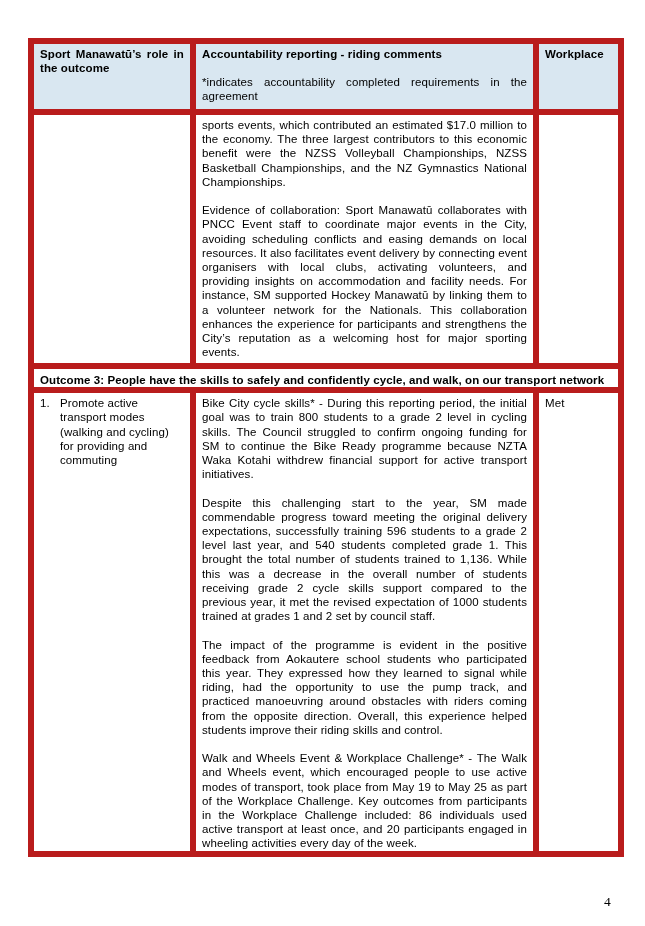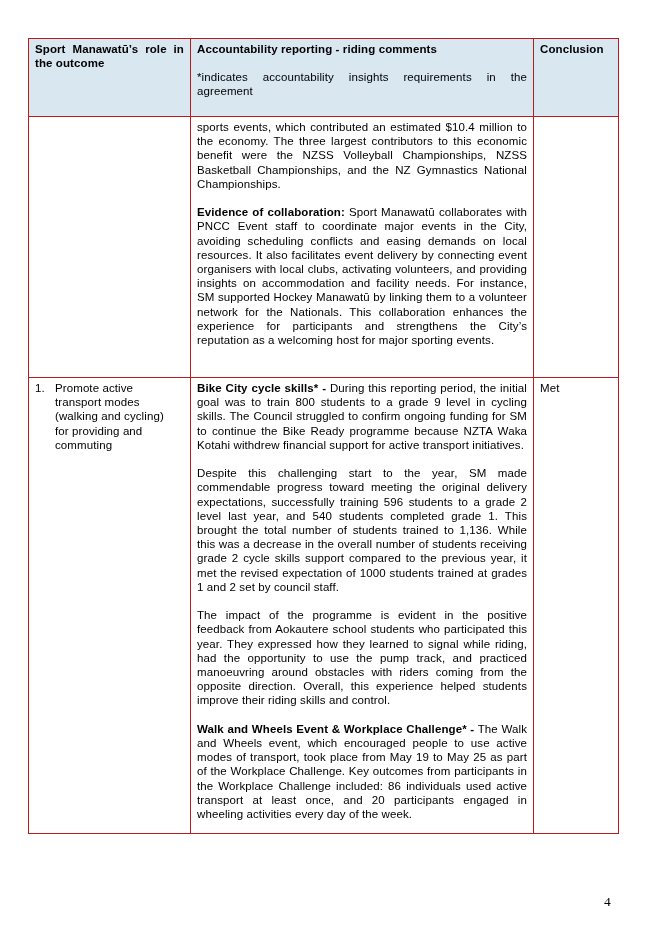--- a/index.html
+++ b/index.html
@@ -20,34 +20,34 @@
     left: 28px;
     top: 38px;
     width: 590px;
     border-collapse: collapse;
     table-layout: fixed;
     font-size: 11.5px;
     line-height: 14.2px;
     letter-spacing: 0.1px;
   }
   .doc-table td {
-    border: 1px solid #b91c1c;
+    border: 6px solid #b91c1c;
     vertical-align: top;
-    padding: 3px 6px 12px 6px;
+    padding: 3px 6px 0 6px;
     overflow: hidden;
   }
   .col-role   { width: 162px; }
   .col-acct   { width: 343px; }
   .col-concl  { width: 85px;  }
 
   .header-row td {
     background: #d9e7f1;
     height: 62px;
   }
-  .bold { font-weight: bold; }
+  .bold { font-weight: normal; }
 
   .hdr-title { font-weight: bold; margin: 0; text-align: justify; }
   .hdr-note  { font-weight: normal; margin: 14px 0 0 0; text-align: justify; }
 
   .cont-row td { height: 245px; }
 
   .para {
     margin: 0 0 14.2px 0;
     text-align: justify;
   }
@@ -82,46 +82,49 @@
     <col class="col-concl">
   </colgroup>
 
   <tbody>
       <tr class="header-row">
     <td>
       <p class="hdr-title">Sport Manawatū’s role in the outcome</p>
     </td>
     <td>
       <p class="hdr-title">Accountability reporting - riding comments</p>
-      <p class="hdr-note">*indicates accountability insights requirements in the agreement</p>
+      <p class="hdr-note">*indicates accountability completed requirements in the agreement</p>
     </td>
     <td>
-      <p class="hdr-title">Conclusion</p>
+      <p class="hdr-title">Workplace</p>
     </td>
   </tr>
 
   <tr class="cont-row">
     <td></td>
     <td>
-      <p class="para">sports events, which contributed an estimated $10.4 million to the economy. The three largest contributors to this economic benefit were the NZSS Volleyball Championships, NZSS Basketball Championships, and the NZ Gymnastics National Championships.</p>
+      <p class="para">sports events, which contributed an estimated $17.0 million to the economy. The three largest contributors to this economic benefit were the NZSS Volleyball Championships, NZSS Basketball Championships, and the NZ Gymnastics National Championships.</p>
       <p class="para"><span class="bold">Evidence of collaboration:</span> <span>Sport Manawatū collaborates with PNCC Event staff to coordinate major events in the City, avoiding scheduling conflicts and easing demands on local resources. It also facilitates event delivery by connecting event organisers with local clubs, activating volunteers, and providing insights on accommodation and facility needs. For instance, SM supported Hockey Manawatū by linking them to a volunteer network for the Nationals. This collaboration enhances the experience for participants and strengthens the City’s reputation as a welcoming host for major sporting events.</span></p>
     </td>
     <td></td>
   </tr>
 
+  <tr class="outcome-row">
+    <td colspan="3">Outcome 3: People have the skills to safely and confidently cycle, and walk, on our transport network</td>
+  </tr>
 
   <tr>
     <td>
       <div class="role-item">
         <span class="role-num">1.</span>
         <span class="role-text">Promote active transport modes (walking and cycling) for providing and commuting</span>
       </div>
     </td>
     <td>
-      <p class="para"><span class="bold">Bike City cycle skills* -</span> <span>During this reporting period, the initial goal was to train 800 students to a grade 9 level in cycling skills. The Council struggled to confirm ongoing funding for SM to continue the Bike Ready programme because NZTA Waka Kotahi withdrew financial support for active transport initiatives.</span></p>
+      <p class="para"><span class="bold">Bike City cycle skills* -</span> <span>During this reporting period, the initial goal was to train 800 students to a grade 2 level in cycling skills. The Council struggled to confirm ongoing funding for SM to continue the Bike Ready programme because NZTA Waka Kotahi withdrew financial support for active transport initiatives.</span></p>
       <p class="para">Despite this challenging start to the year, SM made commendable progress toward meeting the original delivery expectations, successfully training 596 students to a grade 2 level last year, and 540 students completed grade 1. This brought the total number of students trained to 1,136. While this was a decrease in the overall number of students receiving grade 2 cycle skills support compared to the previous year, it met the revised expectation of 1000 students trained at grades 1 and 2 set by council staff.</p>
       <p class="para">The impact of the programme is evident in the positive feedback from Aokautere school students who participated this year. They expressed how they learned to signal while riding, had the opportunity to use the pump track, and practiced manoeuvring around obstacles with riders coming from the opposite direction. Overall, this experience helped students improve their riding skills and control.</p>
       <p class="para"><span class="bold">Walk and Wheels Event &amp; Workplace Challenge* -</span> <span>The Walk and Wheels event, which encouraged people to use active modes of transport, took place from May 19 to May 25 as part of the Workplace Challenge. Key outcomes from participants in the Workplace Challenge included: 86 individuals used active transport at least once, and 20 participants engaged in wheeling activities every day of the week.</span></p>
     </td>
     <td>
       <span>Met</span>
     </td>
   </tr>
 </tbody>
   </table>

